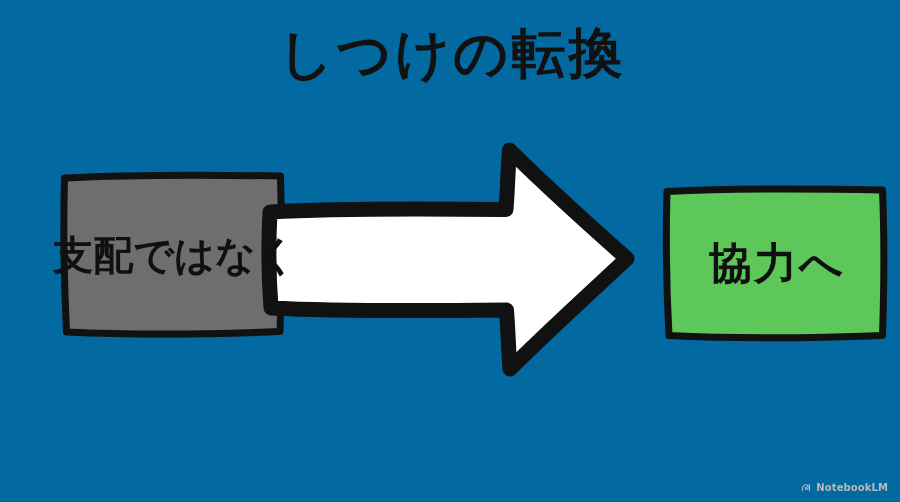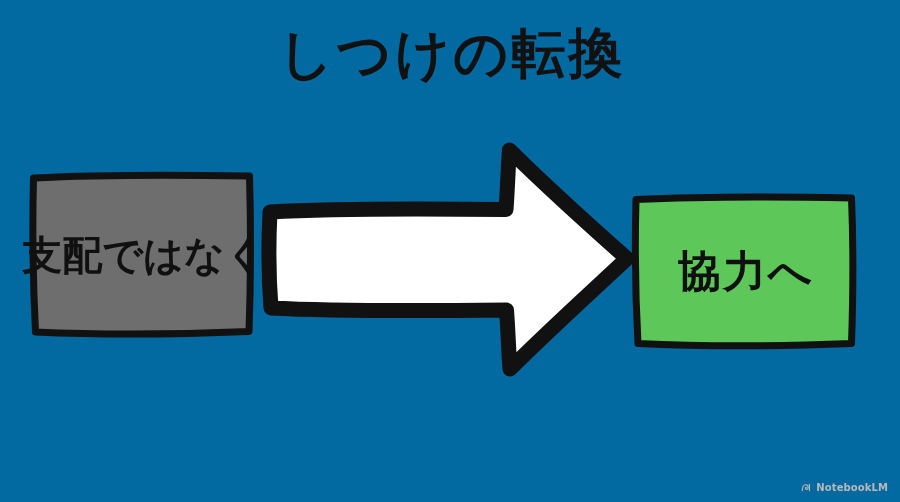--- a/index.html
+++ b/index.html
@@ -37,20 +37,21 @@
     white-space: nowrap;
   }
 
   
   .sketch-box {
     position: absolute;
     box-sizing: border-box;
     display: flex;
     align-items: center;
     justify-content: center;
+    margin-left: 31px;
   }
   .sketch-box .box-shape {
     position: absolute;
     inset: 0;
   }
   .sketch-box .box-label {
     position: relative;
     z-index: 2;
     font-family: "DejaVu Sans", sans-serif;
     font-weight: 600;
@@ -66,21 +67,21 @@
     height: 168px;
   }
   #box-before .box-label {
     font-size: 40px;
     letter-spacing: 0px;
     transform: translate(2px, 1px);
   }
 
   #box-after {
     left: 630px;
-    top: 192px;
+    top: 184px;
     width: 228px;
     height: 158px;
   }
   #box-after .box-label {
     font-size: 43px;
     letter-spacing: 2px;
     transform: translate(2px, 1px);
   }
 
   

